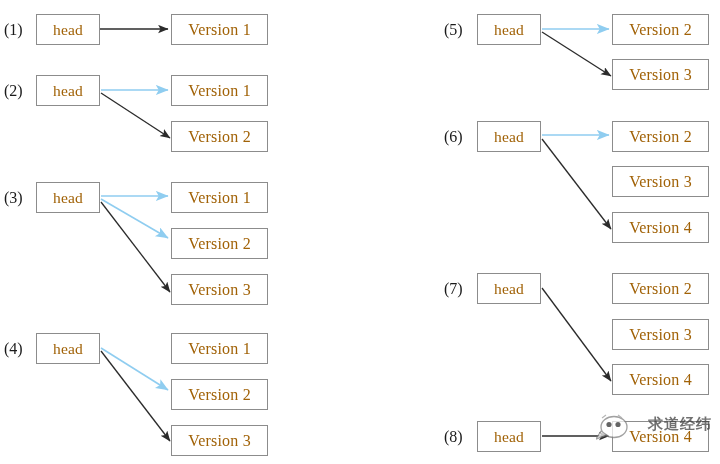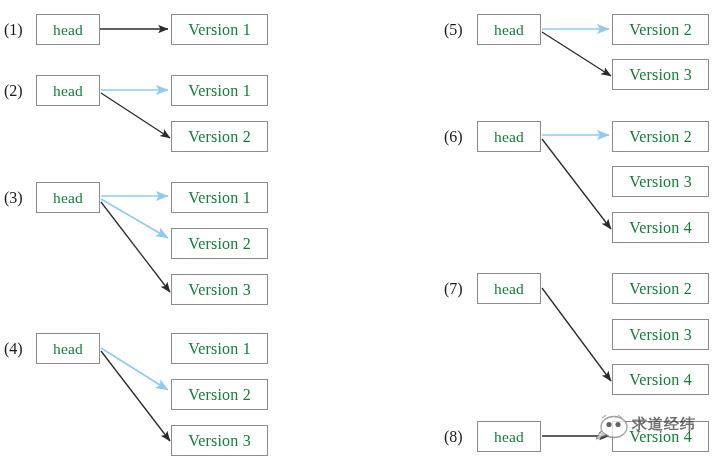--- a/index.html
+++ b/index.html
@@ -26,21 +26,21 @@
   .node-box {
     position: absolute;
     box-sizing: border-box;
     border: 1px solid #8c8c8c;
     background: #ffffff;
     display: flex;
     align-items: center;
     justify-content: center;
     font-family: "Liberation Serif", "DejaVu Serif", serif;
     font-size: 16px;
-    color: #15803d;
+    color: #a16207;
     letter-spacing: 0.2px;
     white-space: nowrap;
   }
   .node-box.head-box {
     font-size: 15.5px;
   }
   .step-label {
     position: absolute;
     font-family: "Liberation Serif", "DejaVu Serif", serif;
     font-size: 16px;
@@ -133,16 +133,16 @@
     </div>
 
   <div class="watermark">
     <svg width="34" height="30" style="position:absolute;left:596px;top:414px;" viewBox="0 0 34 30" xmlns="http://www.w3.org/2000/svg">
       <ellipse cx="18" cy="13" rx="13" ry="10.5" fill="#ffffff" stroke="#7d7d7d" stroke-width="1.3"></ellipse>
       <circle cx="13" cy="10.5" r="2.6" fill="#2b2b2b"></circle>
       <circle cx="22" cy="10.5" r="2.6" fill="#2b2b2b"></circle>
       <path d="M5,17 L0,25 L11,21 Z" fill="#ffffff" stroke="#7d7d7d" stroke-width="1.2"></path>
       <path d="M6,4 L10,1 M26,4 L22,1" stroke="#9a9a9a" stroke-width="1.1" fill="none"></path>
     </svg>
-    <div class="wm-text" style="left:632px;top:415px;">求道经纬</div>
+    <div class="wm-text" style="left:648px;top:415px;">求道经纬</div>
   </div>
 
 </div>
 
 </body></html>

